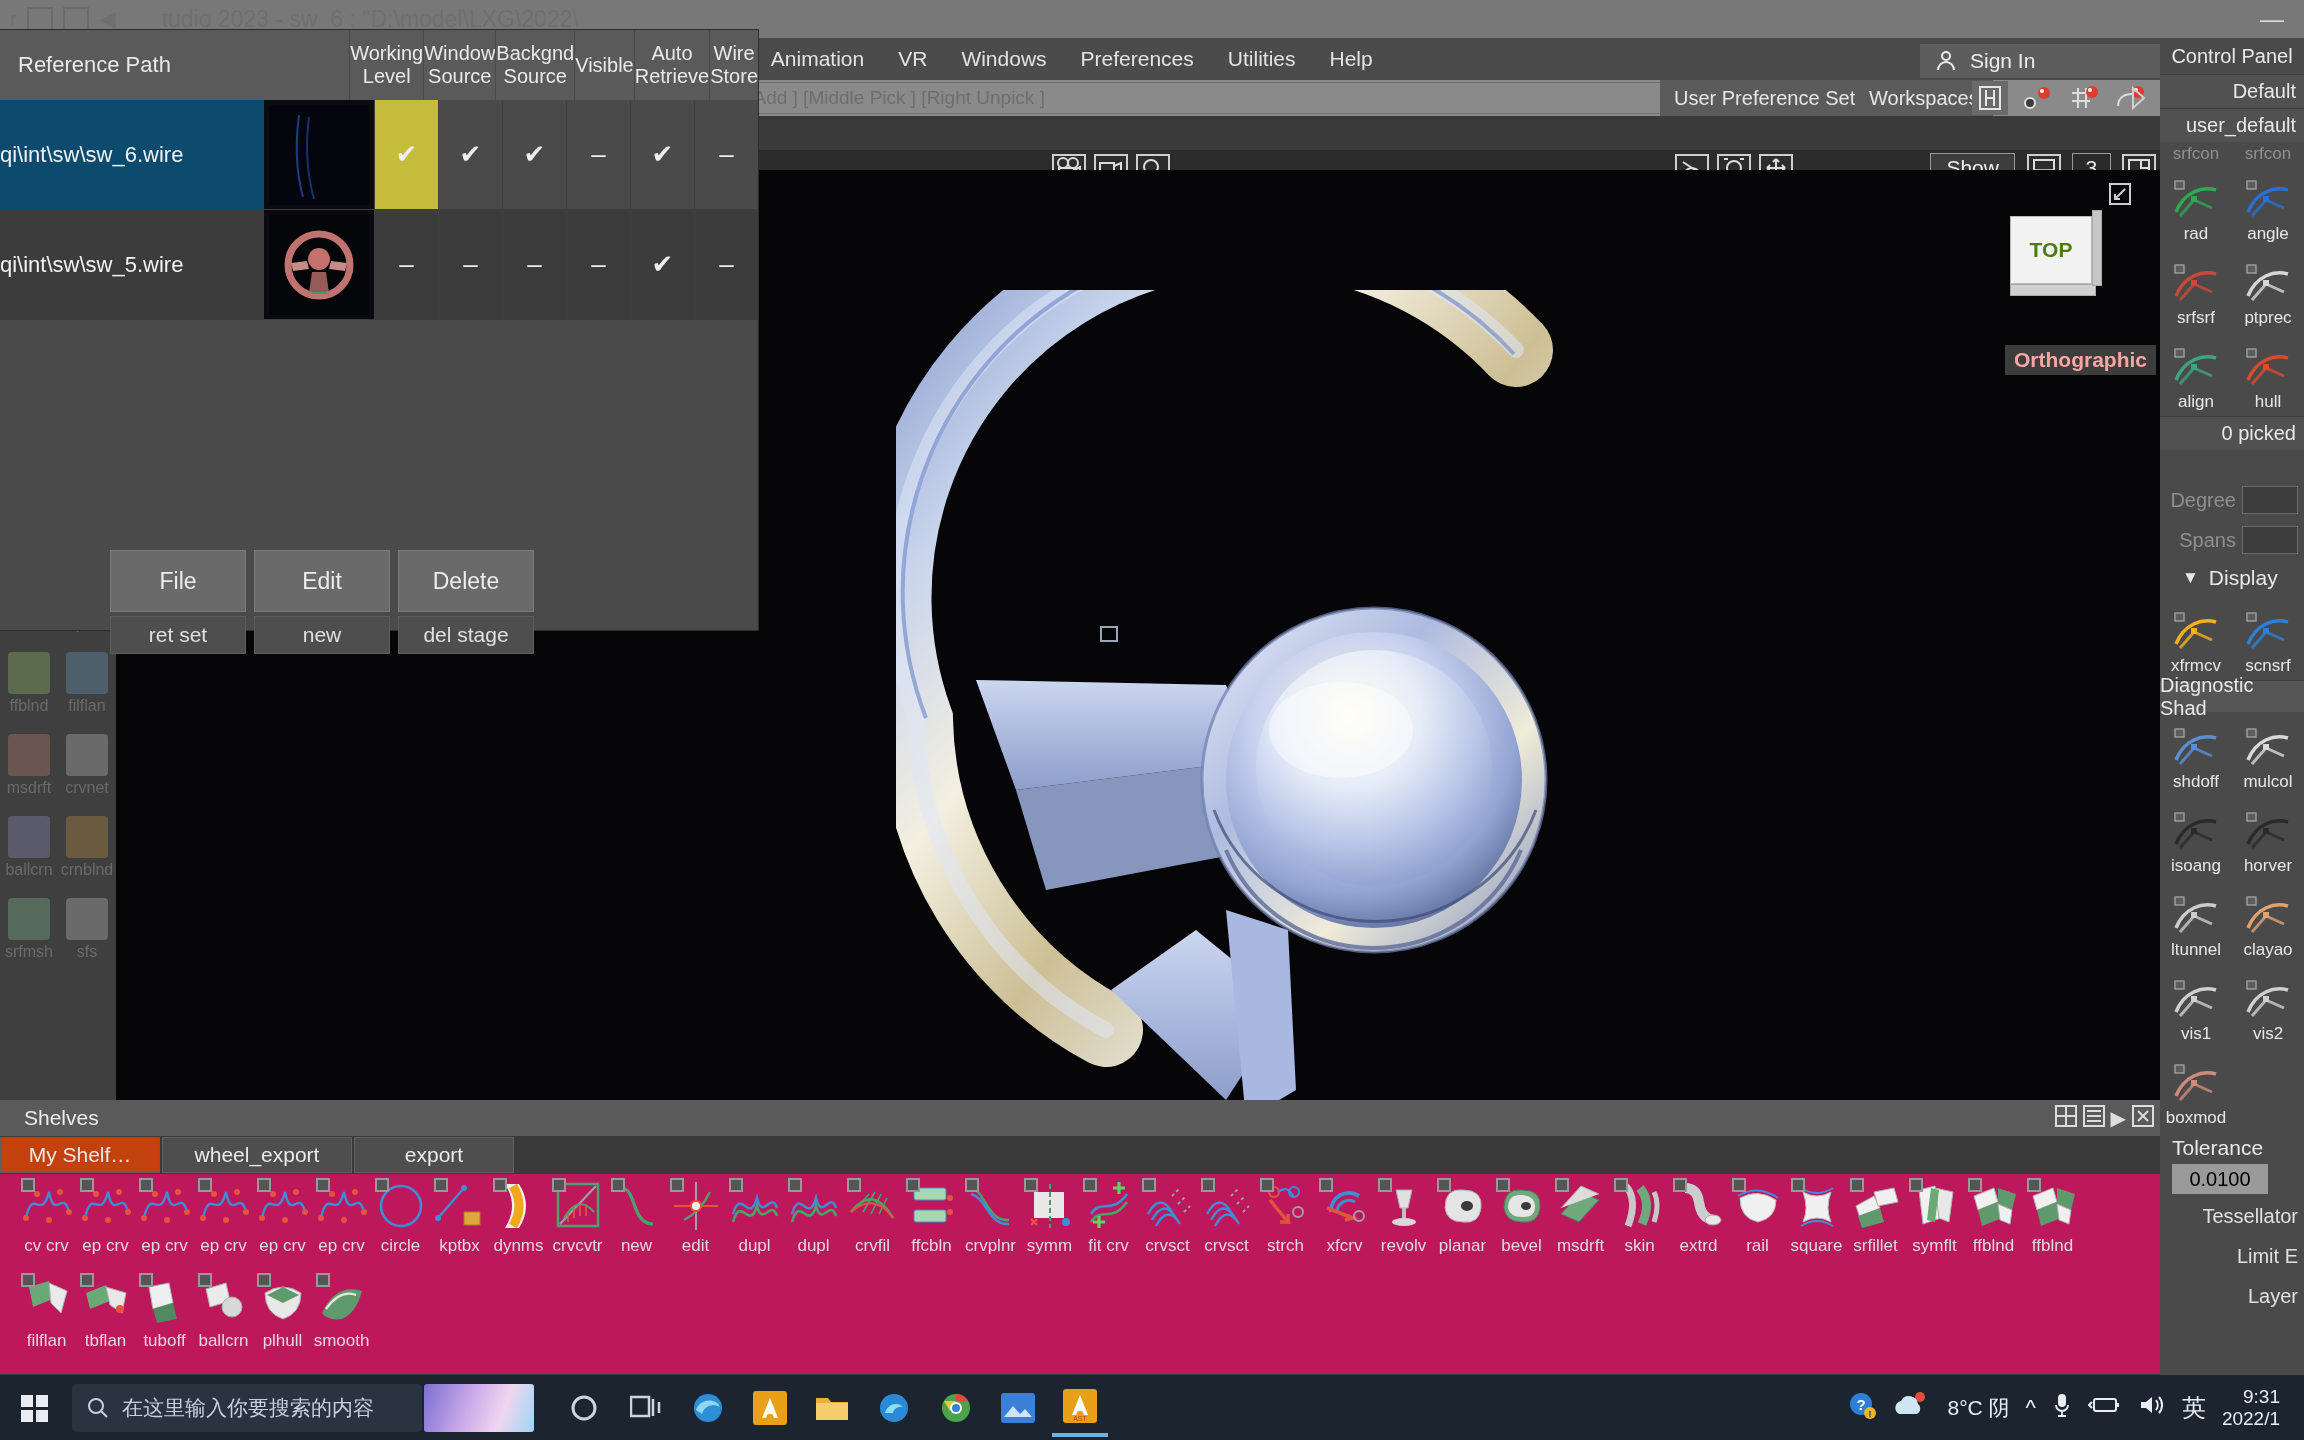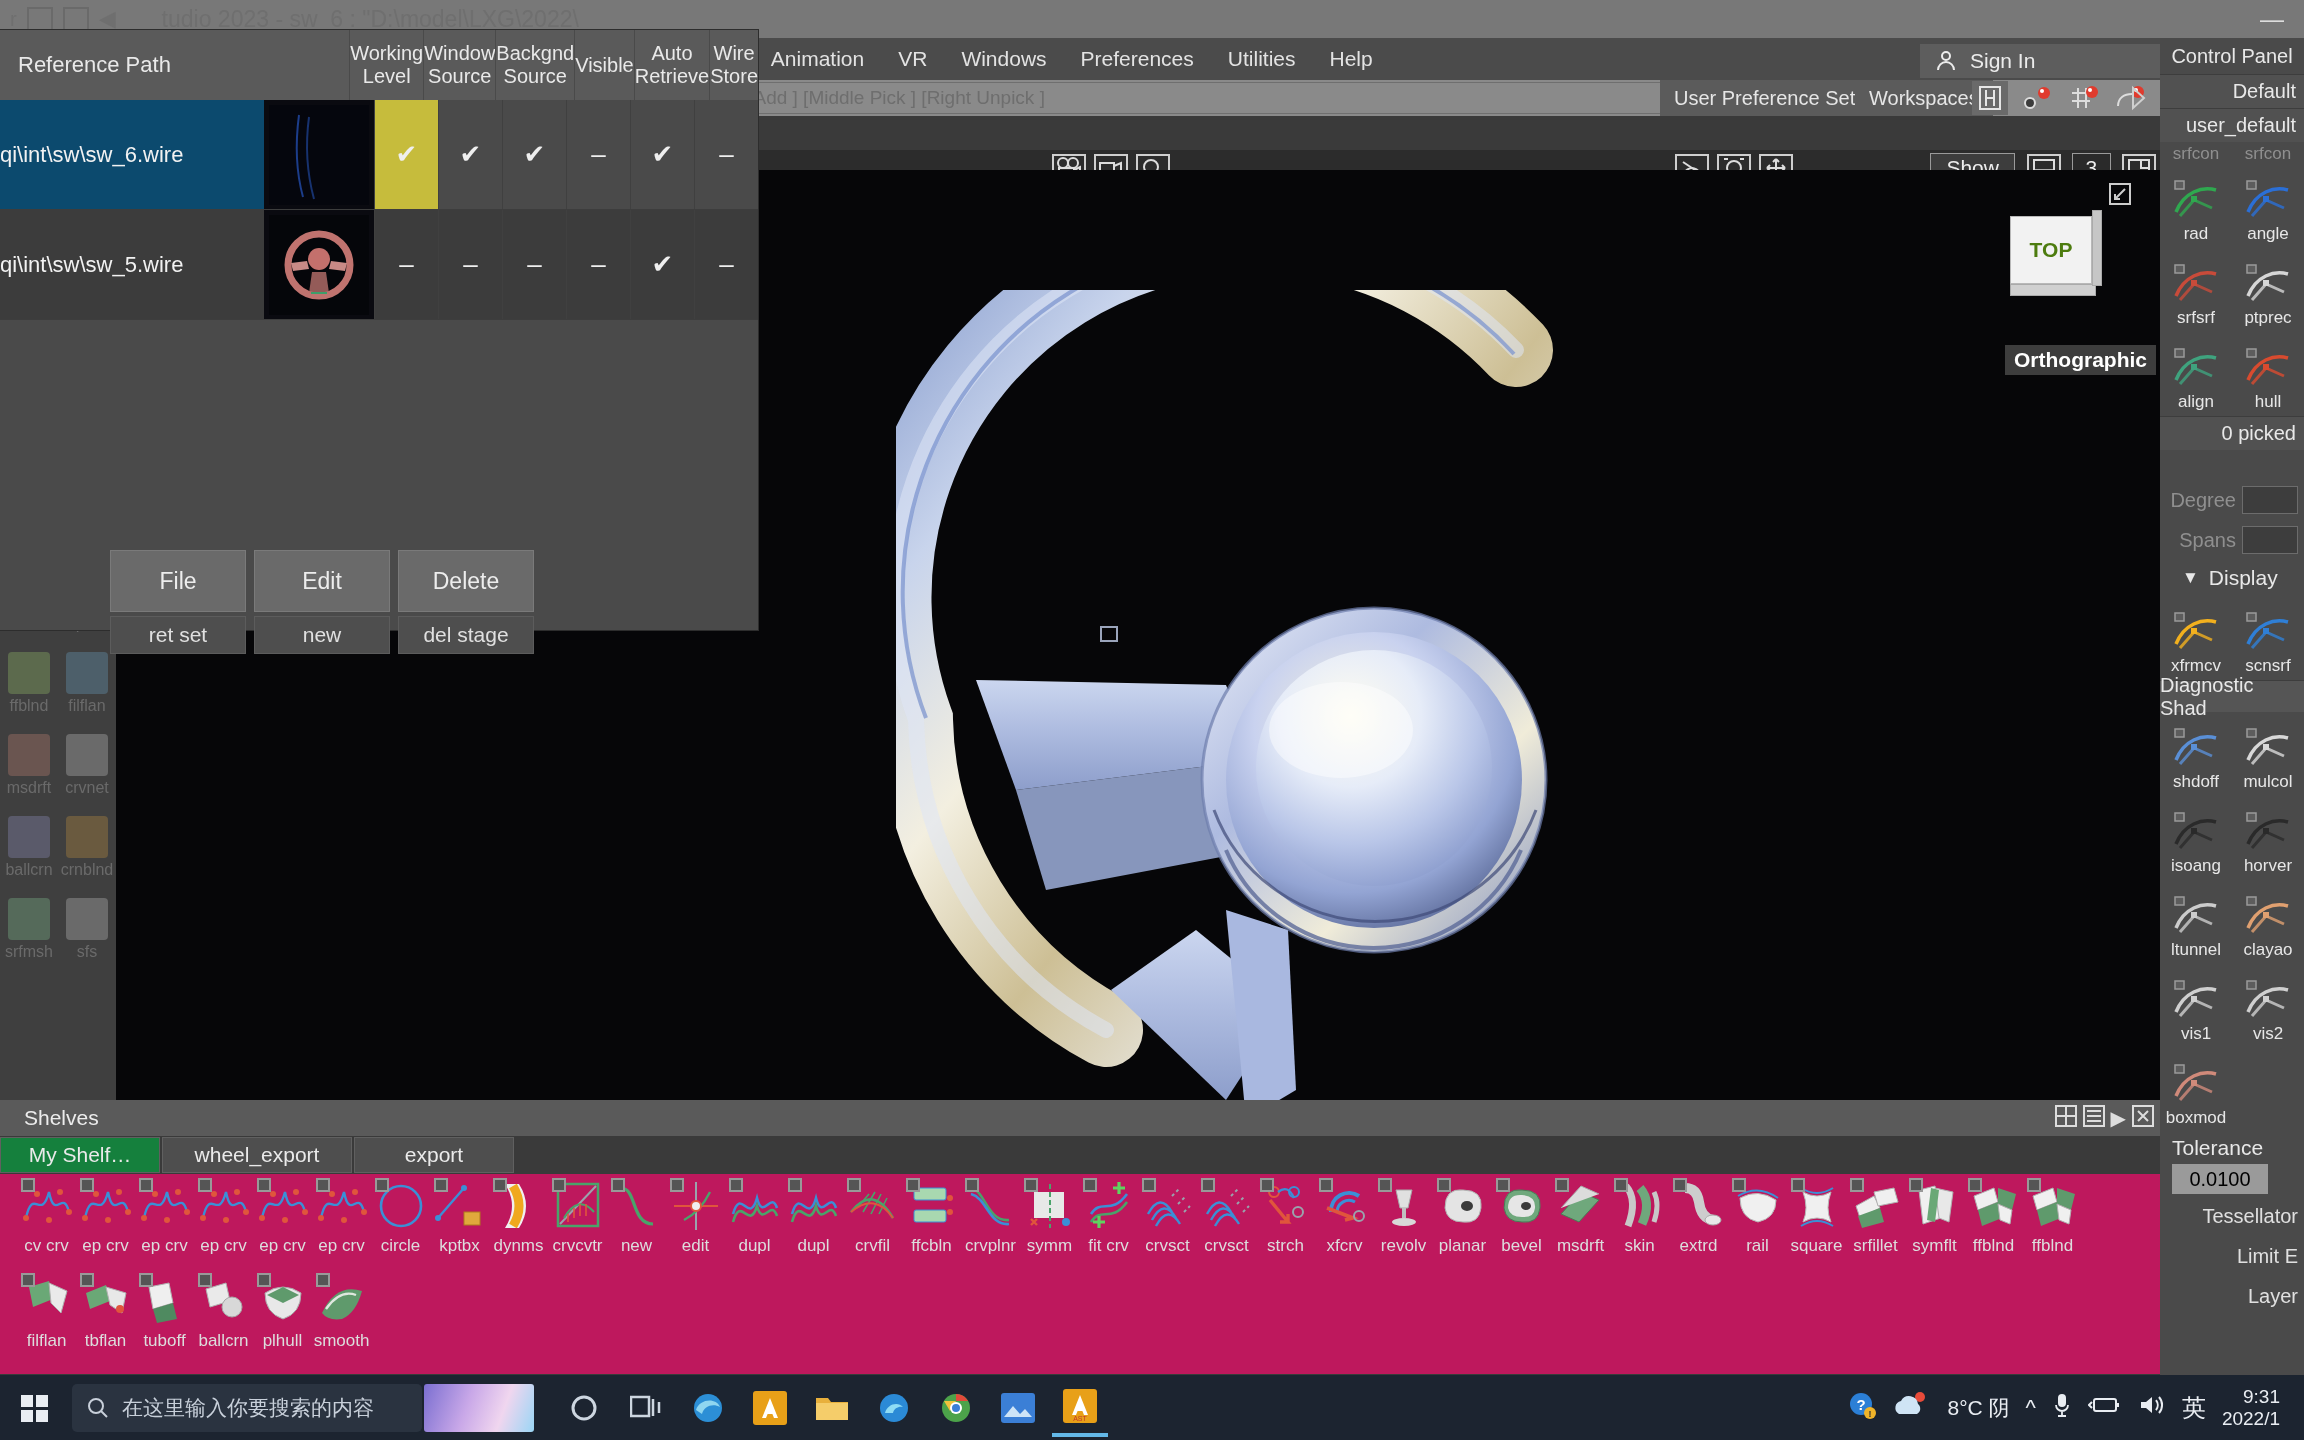--- a/index.html
+++ b/index.html
@@ -74,21 +74,21 @@
   .vp-icobox { width:34px; height:28px; border:2px solid #cfcfcf; margin:0 4px; }
   .showbox { width:96px; height:30px; border:1px solid #9a9a9a; background:#3d3d3d; color:#eee;
      display:flex; align-items:center; justify-content:center; font-size:21px; }
   .numbox { width:44px; height:30px; border:1px solid #9a9a9a; background:#2a2a2a; color:#eee;
      display:flex; align-items:center; justify-content:center; font-size:21px; }
 
   .vcube { position:absolute; left:2010px; top:210px; width:90px; height:86px; }
   .vcube .face { position:absolute; left:0; top:6px; width:82px; height:68px; background:#f2f2f2;
      border:1px solid #b8b8b8; display:flex; align-items:center; justify-content:center;
      color:#4d7c0f; font-weight:bold; font-size:21px; }
-  .orthotag { position:absolute; left:2005px; top:345px; background:#3d3d3d; color:#ffffff;
+  .orthotag { position:absolute; left:2005px; top:345px; background:#3d3d3d; color:#fca5a5;
      font-size:21px; padding:3px 9px; font-weight:bold; }
 
   
   .wheelwrap { position:absolute; left:780px; top:120px; width:900px; height:1000px; }
 
   
   .cpanel { position:absolute; left:2160px; top:38px; width:144px; height:1337px; background:#4a4a4a;
      color:#e8e8e8; font-size:20px; }
   .cp-title { height:36px; background:#4a4a4a; display:flex; align-items:center; justify-content:center;}
   .cp-row { height:34px; background:#515151; border-top:1px solid #3d3d3d;
@@ -108,21 +108,21 @@
   .cp-disp { height:36px; display:flex; align-items:center; gap:10px; padding-left:22px;
      font-size:21px; }
 
   
   .shelfhdr { position:absolute; left:0; top:1100px; width:2160px; height:36px; background:#5a5a5a;
      color:#ececec; font-size:21px; display:flex; align-items:center; padding-left:24px;}
   .shelftabs { position:absolute; left:0; top:1136px; width:2160px; height:38px; background:#3a3a3a;
      display:flex; align-items:center; gap:2px;}
   .stab { height:36px; background:#4e4e4e; color:#eaeaea; font-size:21px; display:flex;
      align-items:center; justify-content:center; border:1px solid #606060;}
-  .stab.active { background:#15803d; }
+  .stab.active { background:#c2410c; }
   .shelficons { position:absolute; left:0; top:1174px; width:2160px; height:200px; background:#be185d;padding-left:17px; }
   .sh-row { display:flex; }
   .sh-cell { width:59px; height:95px; display:flex; flex-direction:column; align-items:center;
      justify-content:flex-start; padding-top:4px; position:relative;}
   .sh-cell .gl { width:52px; height:56px; }
   .sh-cell .lb { font-size:17px; color:#ddd; margin-top:2px; white-space:nowrap;}
   .opt-sq { position:absolute; left:4px; top:4px; width:14px; height:14px; border:2px solid #999;
      background:#555; }
 
   

